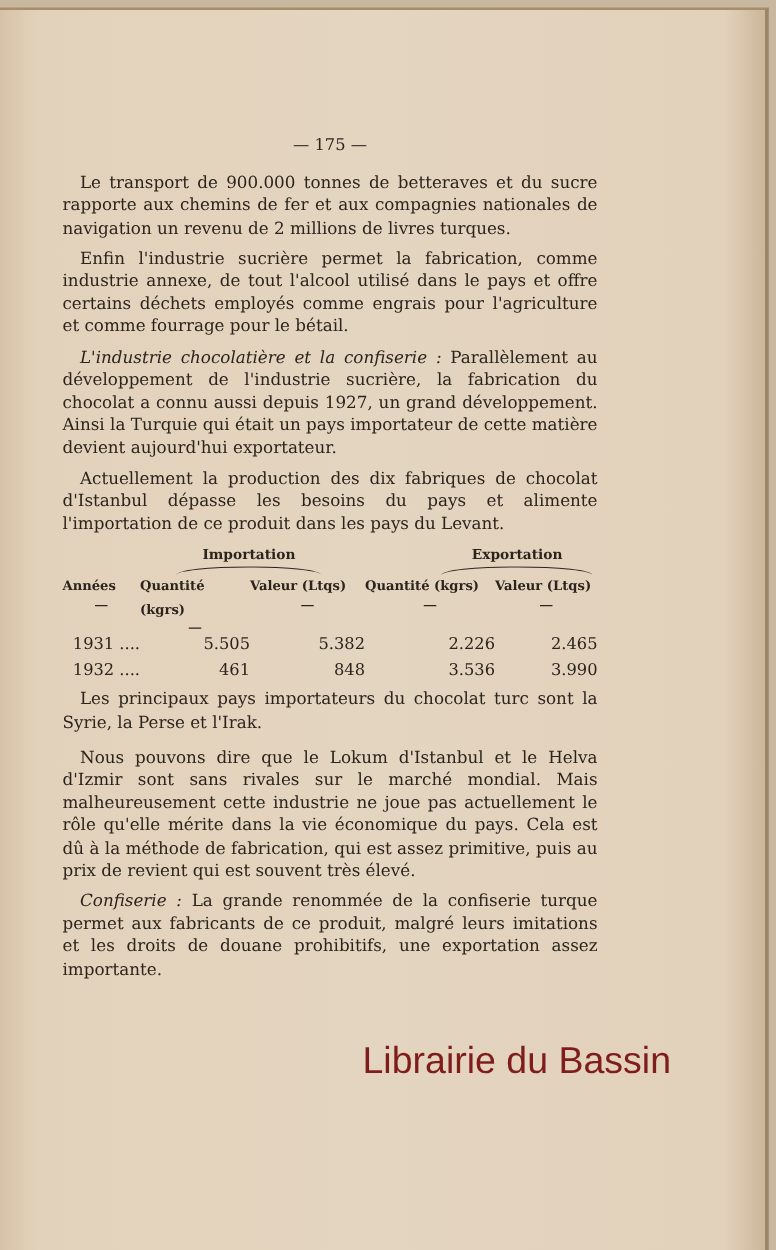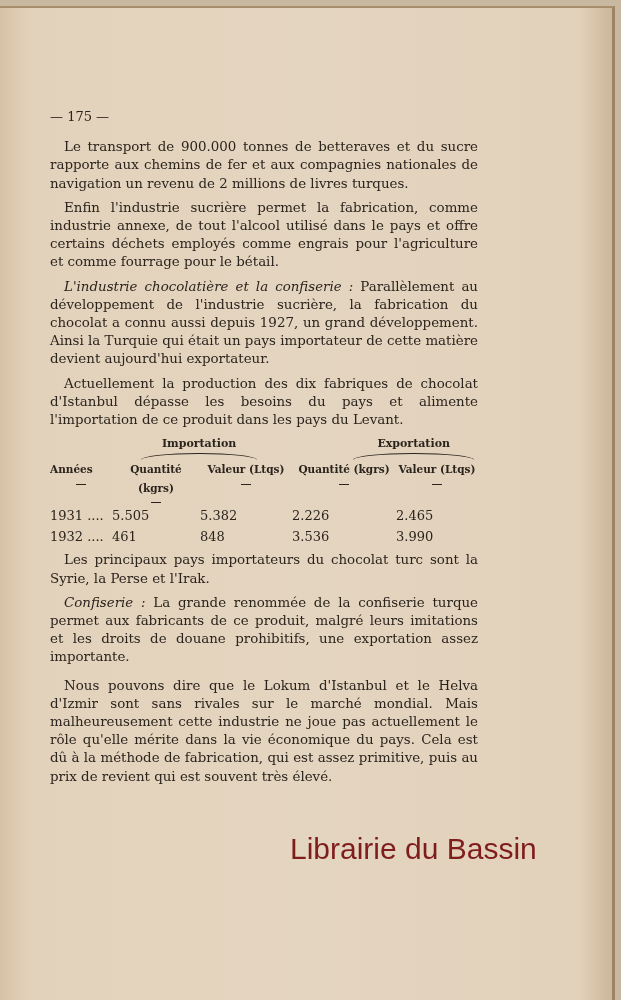--- a/index.html
+++ b/index.html
@@ -11,32 +11,32 @@
     position:absolute; left:0; top:6px; width:612px; height:994px;
     background: linear-gradient(90deg, #d6c2a7 0px, #e3d2bb 30px, #e4d5c0 300px, #e2d1bb 580px, #cdb89c 610px);
     border-top:2px solid #a88d6a;
     border-right:3px solid #9c8465;
   }
   .text {
     position:absolute; left:50px; top:100px; width:428px;
     font-family:"DejaVu Serif", serif; font-size:13.4px; line-height:18.2px;
     color:#2b241d; text-align:justify;
   }
-  .pagenum { margin-bottom:12px; font-size:13px; }
+  .pagenum { text-align:center; margin-bottom:12px; font-size:13px; }
   p { margin:0 0 6px 0; text-indent:14px; }
   p.noindent { text-indent:0; }
   em { font-style:italic; }
   .tbl { font-size:12px; width:428px; margin:6px 0 4px 0; }
   .grp { display:flex; font-size:11px; font-weight:bold;gap:44px; }
   .grp div { text-align:center; }
   .brace { height:6px; border-top:1.5px solid #2b241d; border-radius:50% 50% 0 0 / 100% 100% 0 0; margin:0 4px; }
   .hdr, .row { display:flex; }
-  .hdr div { font-size:10.5px; font-weight:bold; text-align:center; }
+  .hdr div { font-size:10.5px; font-weight:bold; text-align:left; }
   .hdr div::after { content:""; display:block; width:10px; height:1.5px; background:#2b241d; margin:5px auto 2px; }
-  .row div { text-align:left; font-size:13px; line-height:21px; }
+  .row div { text-align:right; font-size:13px; line-height:21px; }
   .c0 { width:62px; text-align:right; }
   .c1 { width:88px; } .c2 { width:92px; } .c3 { width:104px; } .c4 { width:82px; }
   .watermark {
     position:absolute; left:290px; top:832px;
     font-family:"Liberation Sans", sans-serif; font-size:30px; color:#7f1d1d;
   }
 </style>
 </head>
 <body>
 
@@ -78,17 +78,17 @@
       <div class="row">
         <div class="c0">1932 ....</div>
         <div class="c1">461</div>
         <div class="c2">848</div>
         <div class="c3">3.536</div>
         <div class="c4">3.990</div>
       </div>
     </div>
 
     <p>Les principaux pays importateurs du chocolat turc sont la Syrie, la Perse et l'Irak.</p>
+    <p style="margin-top:10px">Nous pouvons dire que le Lokum d'Istanbul et le Helva d'Izmir sont sans rivales sur le marché mondial. Mais malheureusement cette industrie ne joue pas actuellement le rôle qu'elle mérite dans la vie économique du pays. Cela est dû à la méthode de fabrication, qui est assez primitive, puis au prix de revient qui est souvent très élevé.</p>
     <p><em>Confiserie :</em> <span>La grande renommée de la confiserie turque permet aux fabricants de ce produit, malgré leurs imitations et les droits de douane prohibitifs, une exportation assez importante.</span></p>
-    <p style="margin-top:10px">Nous pouvons dire que le Lokum d'Istanbul et le Helva d'Izmir sont sans rivales sur le marché mondial. Mais malheureusement cette industrie ne joue pas actuellement le rôle qu'elle mérite dans la vie économique du pays. Cela est dû à la méthode de fabrication, qui est assez primitive, puis au prix de revient qui est souvent très élevé.</p>
   </div>
 </div>
 <div class="watermark">Librairie du Bassin</div>
 
 </body></html>

